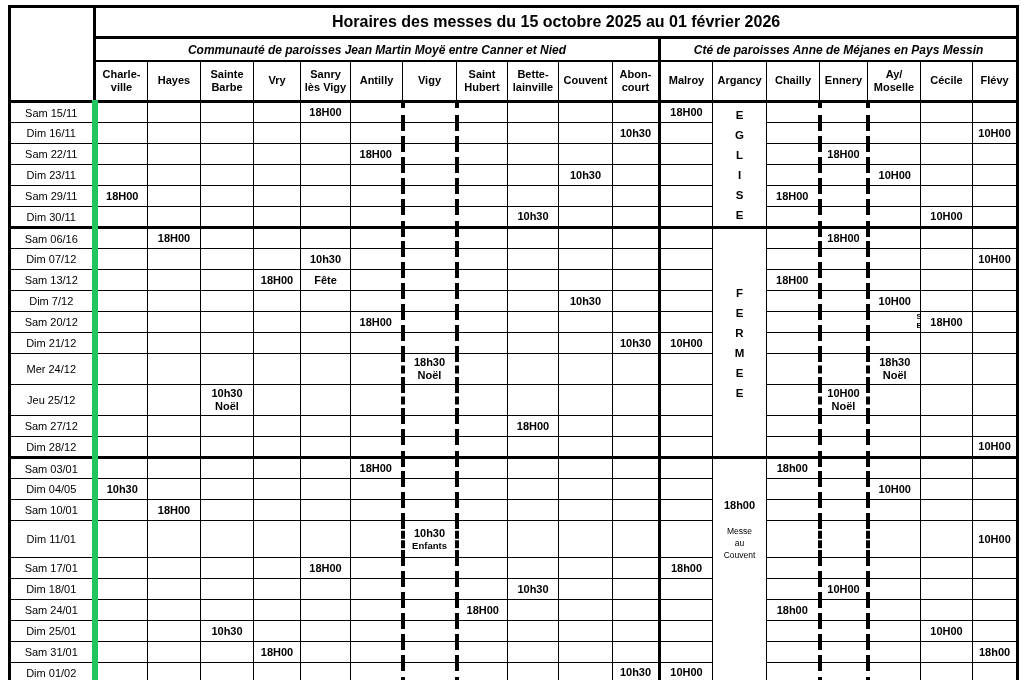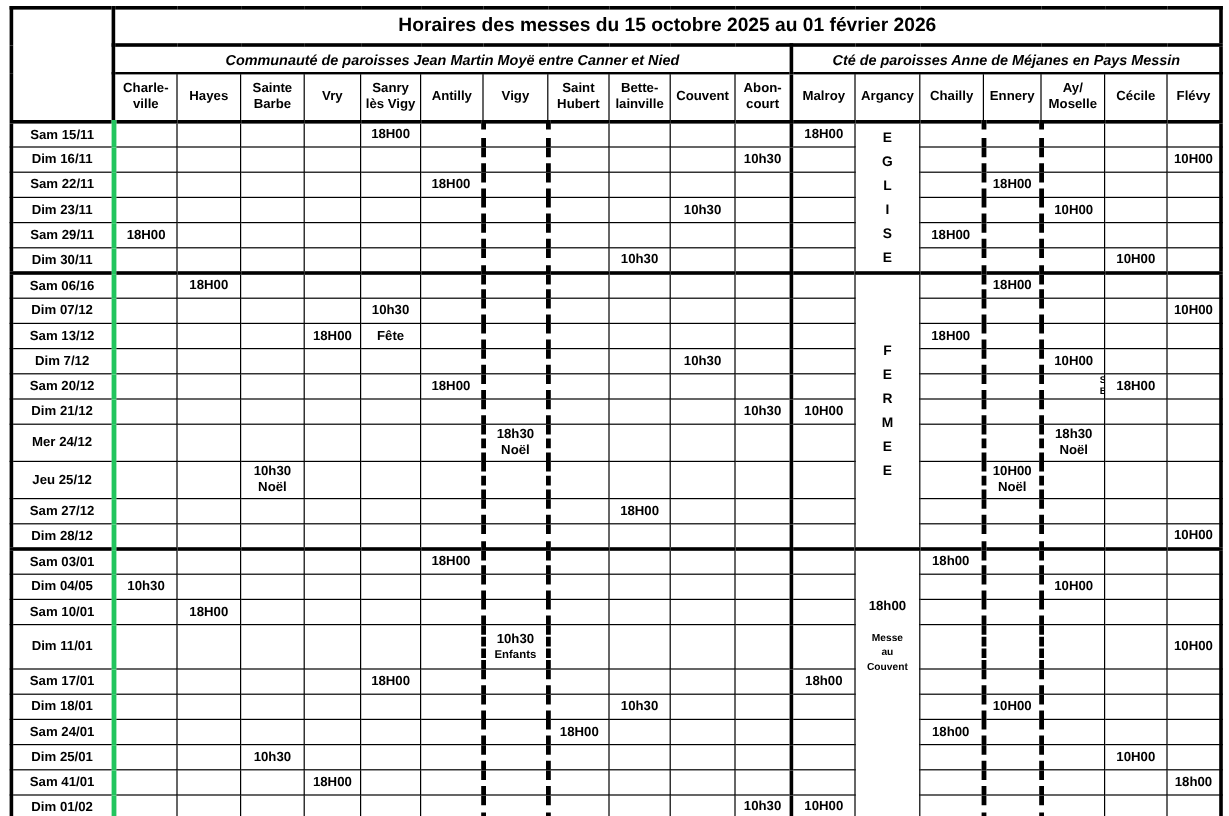--- a/index.html
+++ b/index.html
@@ -19,32 +19,32 @@
   .corner{border-right:3px solid #000;border-bottom:3px solid #000;}
   .title{font-size:16px;font-weight:bold;border-bottom:3px solid #000;height:28px;}
   .group{font-size:12px;font-weight:bold;font-style:italic;border-bottom:2px solid #000;height:21px;}
   .g1{border-right:3px solid #000;}
   #colhead-row th{border-bottom:3px solid #000;font-size:11px;font-weight:bold;
     line-height:1.2;height:36px;padding:1px 0;}
   
   tbody tr{height:21px;}
   tbody tr.tall{height:31px;}
   tbody tr.xtall{height:37px;}
-  .datecell{font-size:11px;font-weight:bold;border-right:4px solid #22c55e;}
+  .datecell{font-size:11px;font-weight:normal;border-right:6px solid #22c55e;}
   tr.block-end td,tr.block-end th{border-bottom:3px solid #000;}
   td.groupsep,th.groupsep{border-right:3px solid #000;}
   td.dashcol{border-left:4px dashed #000;border-right:4px dashed #000;}
   .ln-n{font-size:11px;font-weight:bold;line-height:1.15;}
   .ln-m{font-size:9.5px;font-weight:bold;line-height:1.2;}
   .ln-s{font-size:8px;font-weight:bold;line-height:1.1;margin-left:47px;}
   .argancy-cell{border-bottom:3px solid #000;}
   .argancy-cell .vletter{font-size:11.5px;font-weight:bold;line-height:20px;}
   .argancy-cell.note{vertical-align:top;padding-top:40px;}
   .note-time{font-size:11px;font-weight:bold;margin-bottom:15px;}
-  .note-line{font-size:8.5px;font-weight:bold;line-height:1.4;}
+  .note-line{font-size:8.5px;font-weight:normal;line-height:1.4;}
 </style>
 </head>
 <body>
 
 <div class="wrap">
   <table id="grid">
     <colgroup id="cols">
         <col class="c-date">
         <col class="c-charleville">
         <col class="c-hayes">
@@ -698,21 +698,21 @@
           <td></td>
           <td></td>
           <td class="dashcol "></td>
           <td></td>
           <td>
             <div class="ln-n">10H00</div>
           </td>
           <td></td>
         </tr>
         <tr>
-          <th class="datecell">Sam 41/01</th>
+          <th class="datecell">Sam 31/01</th>
           <td></td>
           <td></td>
           <td></td>
           <td>
             <div class="ln-n">18H00</div>
           </td>
           <td></td>
           <td></td>
           <td class="dashcol "></td>
           <td></td>

